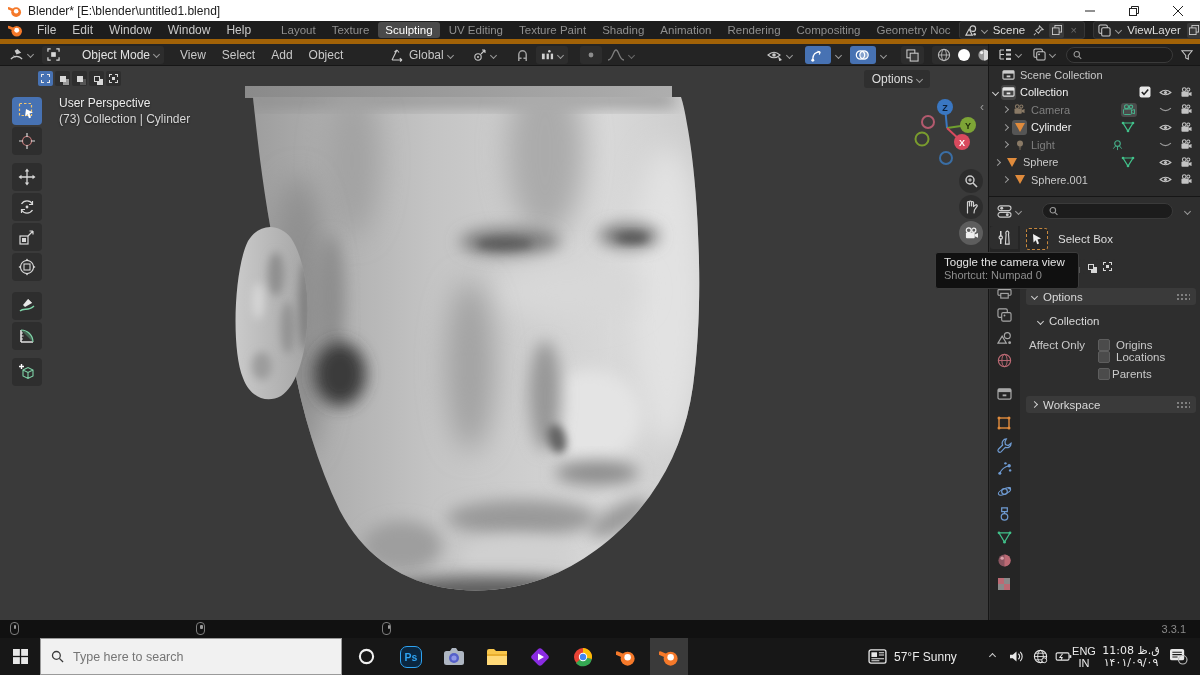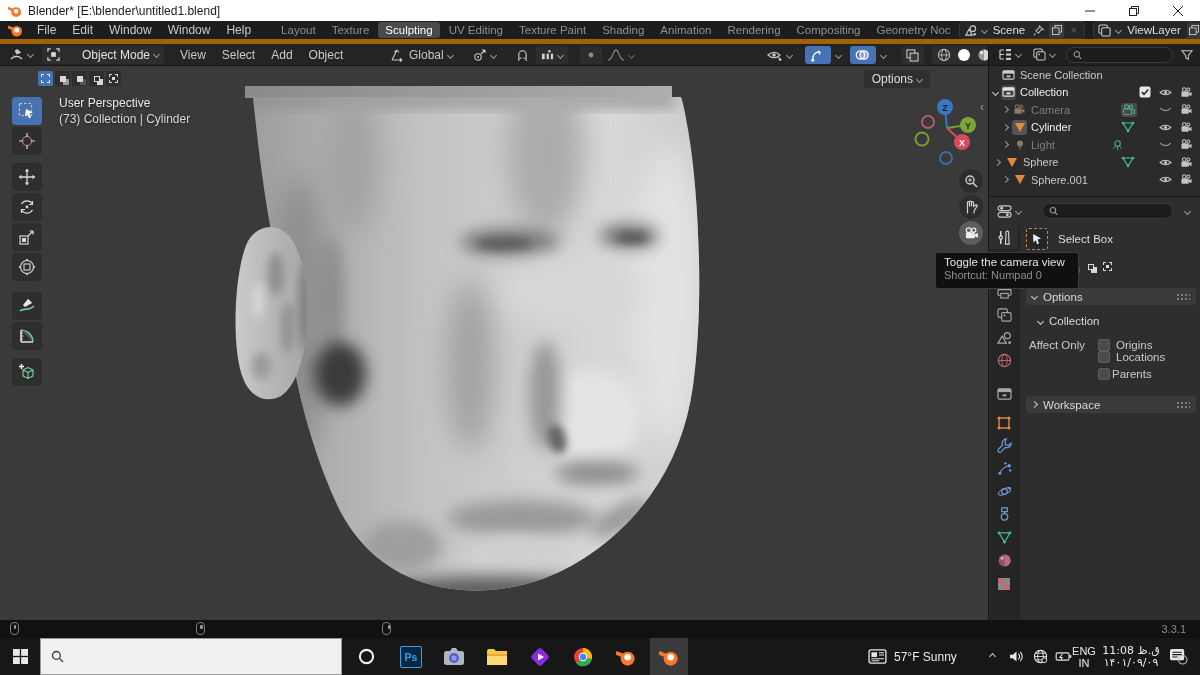--- a/index.html
+++ b/index.html
@@ -956,28 +956,29 @@
         <rect x="8.7" y="0" width="7.3" height="7.3" fill="#e8e8e8"></rect>
         <rect x="0" y="8.7" width="7.3" height="7.3" fill="#e8e8e8"></rect>
         <rect x="8.7" y="8.7" width="7.3" height="7.3" fill="#e8e8e8"></rect>
       </svg>
   </span>
   <span class="tbi" style="left:40px;width:302px;background:#f1f1f1;border:1px solid #9a9a9a;justify-content:flex-start;padding-left:10px">
     <svg width="13" height="13" viewBox="0 0 14 14">
         <circle cx="5.8" cy="5.8" r="4.2" fill="none" stroke="#3a3a3a" stroke-width="1.4"></circle>
         <path d="M9 9 L13 13" stroke="#3a3a3a" stroke-width="1.4"></path>
       </svg>
+    <input style="border: none; outline: none; background: transparent; font-size: 12.5px; color: rgb(51, 51, 51); margin-left: 9px; width: 240px; font-family: &quot;Liberation Sans&quot;, sans-serif;" placeholder="Type here to search">
   </span>
   <span class="tbi" style="left:350px;width:32px">
       <svg width="17" height="17" viewBox="0 0 18 18">
         <circle cx="9" cy="9" r="7" fill="none" stroke="#f0f0f0" stroke-width="2.2"></circle>
       </svg>
     </span>
   <span class="tbi" style="left:395px;width:32px">
-    <span style="width:22px;height:22px;background:#0b2740;border:1px solid #2ea3f2;border-radius:2px;color:#2ea3f2;font-size:10.5px;font-weight:bold;display:flex;align-items:center;justify-content:center">Ps</span>
+    <span style="width:22px;height:22px;background:#0b2740;border:1px solid #2ea3f2;border-radius:7px;color:#2ea3f2;font-size:10.5px;font-weight:bold;display:flex;align-items:center;justify-content:center">Ps</span>
   </span>
   <span class="tbi" style="left:438px;width:32px">
     <svg width="22" height="19" viewBox="0 0 22 19">
         <rect x="1" y="4" width="20" height="14" rx="2.5" fill="#aeb6c2"></rect>
         <path d="M7 4 L9 1 H13 L15 4 Z" fill="#aeb6c2"></path>
         <circle cx="11" cy="11" r="5" fill="#5560c9"></circle>
         <circle cx="11" cy="11" r="2.6" fill="#8f97e8"></circle>
       </svg>
   </span>
   <span class="tbi" style="left:481px;width:32px">

